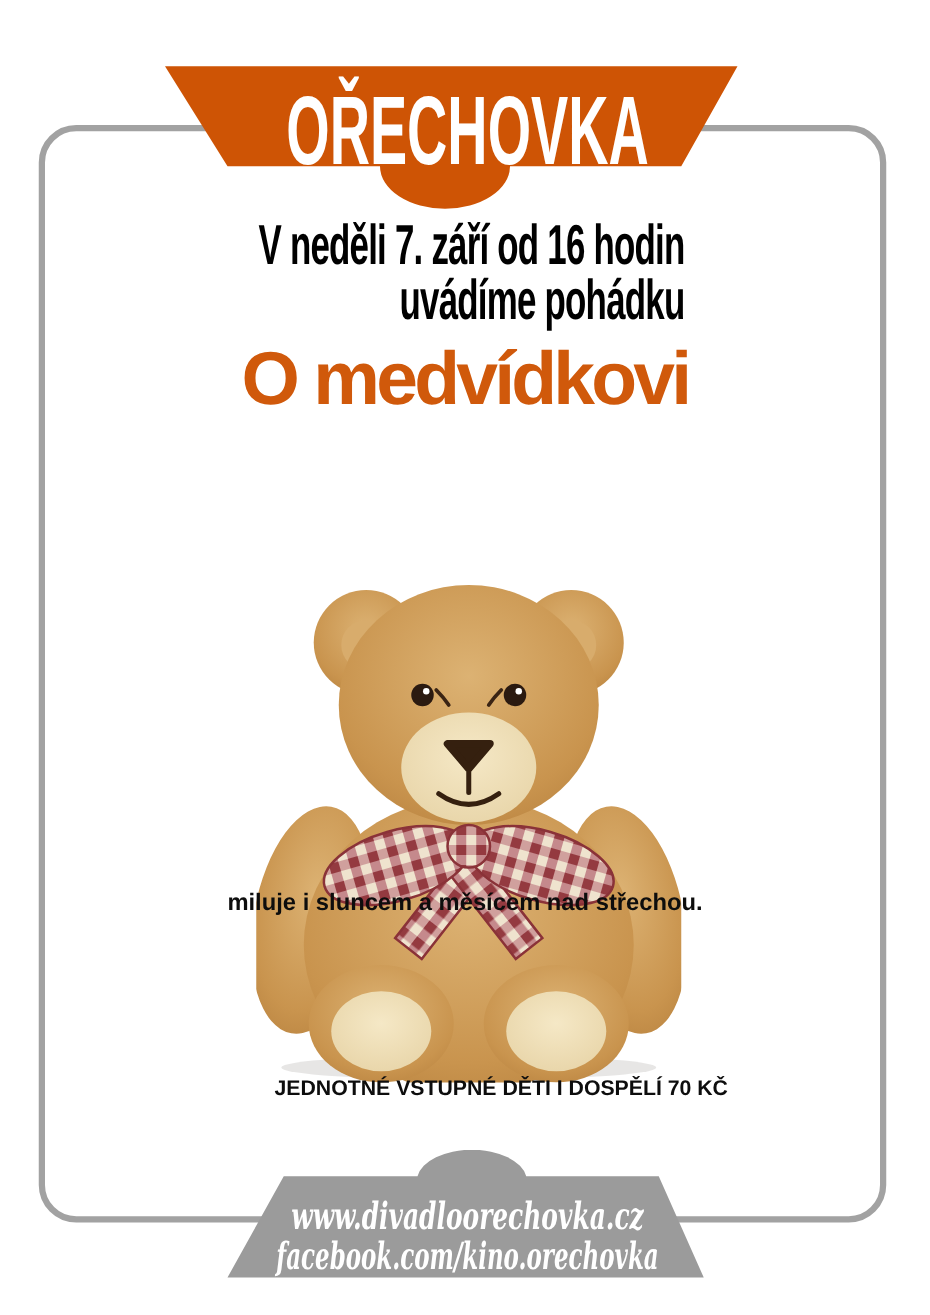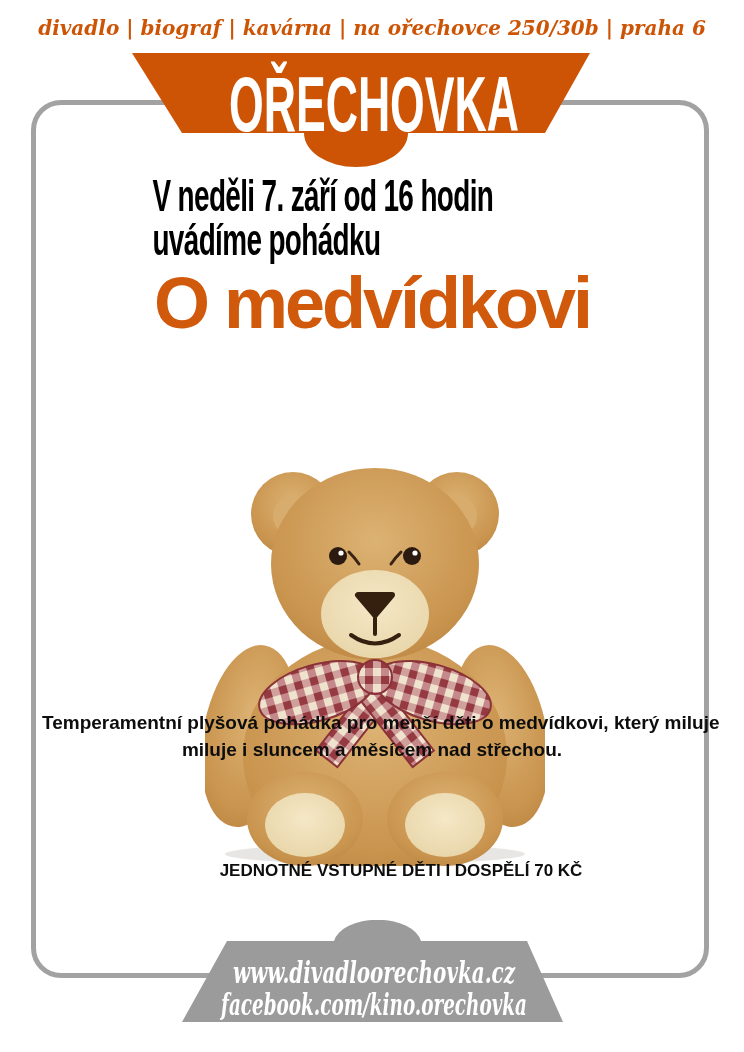--- a/index.html
+++ b/index.html
@@ -13,29 +13,29 @@
     color:var(--orange);font-family:"DejaVu Serif",serif;font-style:italic;font-weight:bold;
     font-size:20px;line-height:26px;white-space:nowrap;z-index:6;
   }
   .card{
     position:absolute;left:31px;top:100px;width:678px;height:878px;box-sizing:border-box;
     background:#fff;border:5px solid var(--border-gray);border-radius:30px;z-index:1;
   }
   .banner-svg{position:absolute;left:0;top:0;width:744px;height:200px;z-index:5;}
   .footer-svg{position:absolute;left:0;top:920px;width:744px;height:132px;z-index:5;}
   .heading{
-    position:absolute;top:174px;left:0;width:676px;text-align:left;color:#000;z-index:3;padding-left:24px;
+    position:absolute;top:174px;left:0;width:676px;text-align:right;color:#000;z-index:3;
   }
   .heading .hline{
     display:block;white-space:nowrap;font-weight:bold;font-size:45px;line-height:44px;
     letter-spacing:-1px;transform:scaleX(0.62);transform-origin:50% 50%;
   }
   .show-title{
     position:absolute;top:264px;left:0;width:744px;text-align:center;z-index:3;
-    color:var(--title-orange);font-weight:bold;font-size:72px;line-height:78px;letter-spacing:-3px;
+    color:var(--title-orange);font-weight:bold;font-size:60px;line-height:78px;letter-spacing:-3px;
   }
   .bear{position:absolute;left:205px;top:436px;width:340px;height:430px;z-index:2;}
   .description{
     position:absolute;top:709px;left:42px;width:660px;text-align:center;z-index:3;
     color:#0d0d0d;font-weight:bold;font-size:19px;line-height:27px;
   }
   .description .dline{display:block;white-space:nowrap;}
   .tickets{
     position:absolute;top:860px;left:0;width:744px;text-align:center;z-index:3;
     color:#0d0d0d;font-weight:bold;font-size:17px;line-height:22px;padding-left:29px;
@@ -46,21 +46,20 @@
   }
   .logotext{font-family:"Liberation Sans",sans-serif;font-weight:bold;fill:#ffffff;}
 </style>
 </head>
 <body>
 
 <div class="poster" style="--orange: #CE5405; --title-orange: #D0590B; --banner-gray: #9B9B9B; --border-gray: #A2A2A2;">
 
   <div class="card"></div>
 
-  <div class="top-strip">divadlo | biograf | kavárna | na ořechovce 250/30b | praha 6</div>
 
   <svg class="banner-svg" viewBox="0 0 744 200" aria-hidden="true">
     <path fill="#CE5405" d="M132,53 L590,53 L545,133 L408,133 A52,34 0 0 1 304,133 L182,133 Z"></path>
     <text class="logotext" x="0" y="0" text-anchor="middle" font-size="61" textLength="290" lengthAdjust="spacingAndGlyphs" transform="translate(374,131) scale(1,1.28)">OŘECHOVKA</text>
   </svg>
 
   <div class="heading">
     <span class="hline">V neděli 7. září od 16 hodin</span>
     <span class="hline">uvádíme pohádku</span>
   </div>
@@ -126,21 +125,20 @@
         <ellipse cx="-60" cy="0" rx="60" ry="28" fill="url(#gingham)"></ellipse>
       </g>
       <g transform="translate(170,240) rotate(16)">
         <ellipse cx="60" cy="0" rx="60" ry="28" fill="url(#gingham)"></ellipse>
       </g>
       <circle cx="170" cy="241" r="17" fill="url(#gingham)"></circle>
     </g>
   </svg>
 
   <div class="description">
-    <span class="dline">Temperamentní plyšová pohádka pro menší děti o medvídkovi, který miluje</span>
     <span class="dline">miluje i sluncem a měsícem nad střechou.</span>
   </div>
 
   <div class="tickets">
     <span class="tline">JEDNOTNÉ VSTUPNÉ DĚTI I DOSPĚLÍ 70 KČ</span>
   </div>
 
   <svg class="footer-svg" viewBox="0 0 744 132" aria-hidden="true">
     <path fill="#9B9B9B" d="M227,21 L334,21 A44,25 0 0 1 421,21 L527,21 L563,102 L182,102 Z"></path>
     <text class="svgtext" x="374" y="63" text-anchor="middle" font-size="30" textLength="282" lengthAdjust="spacingAndGlyphs">www.divadloorechovka.cz</text>

